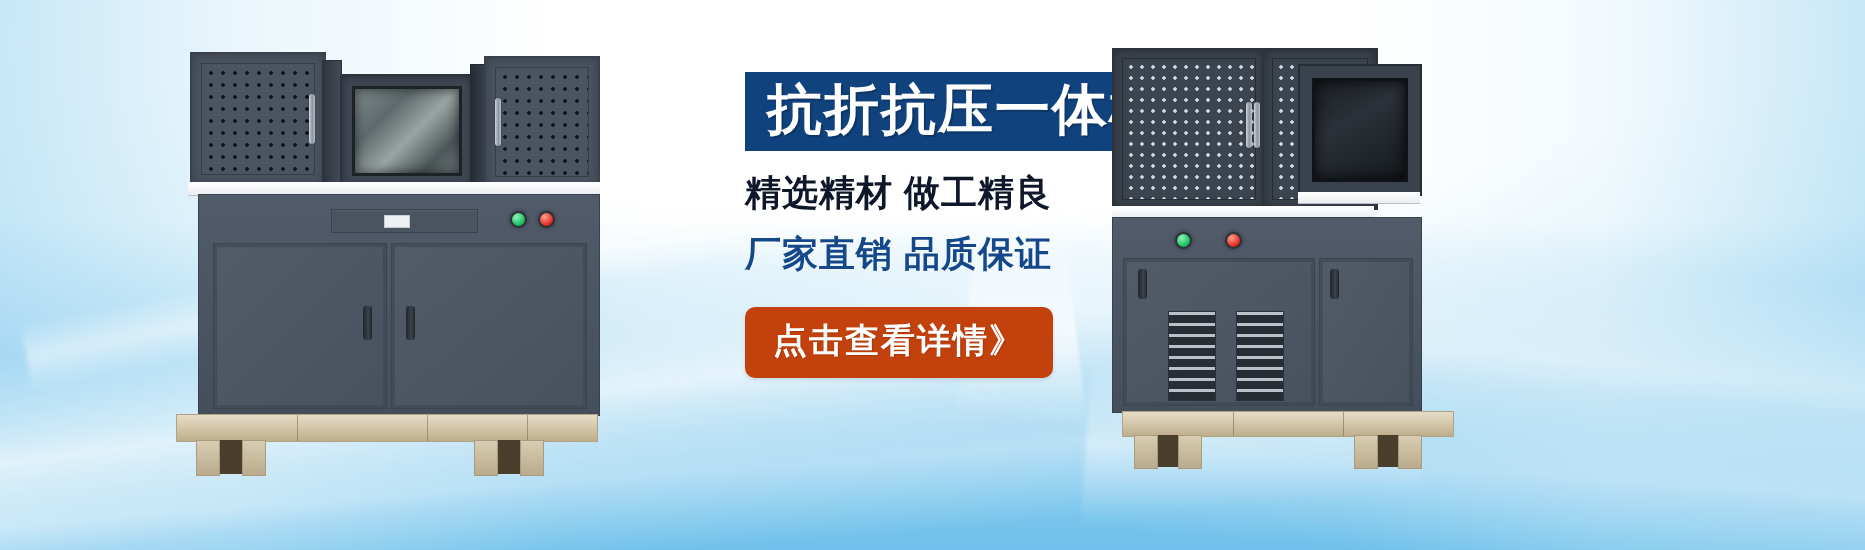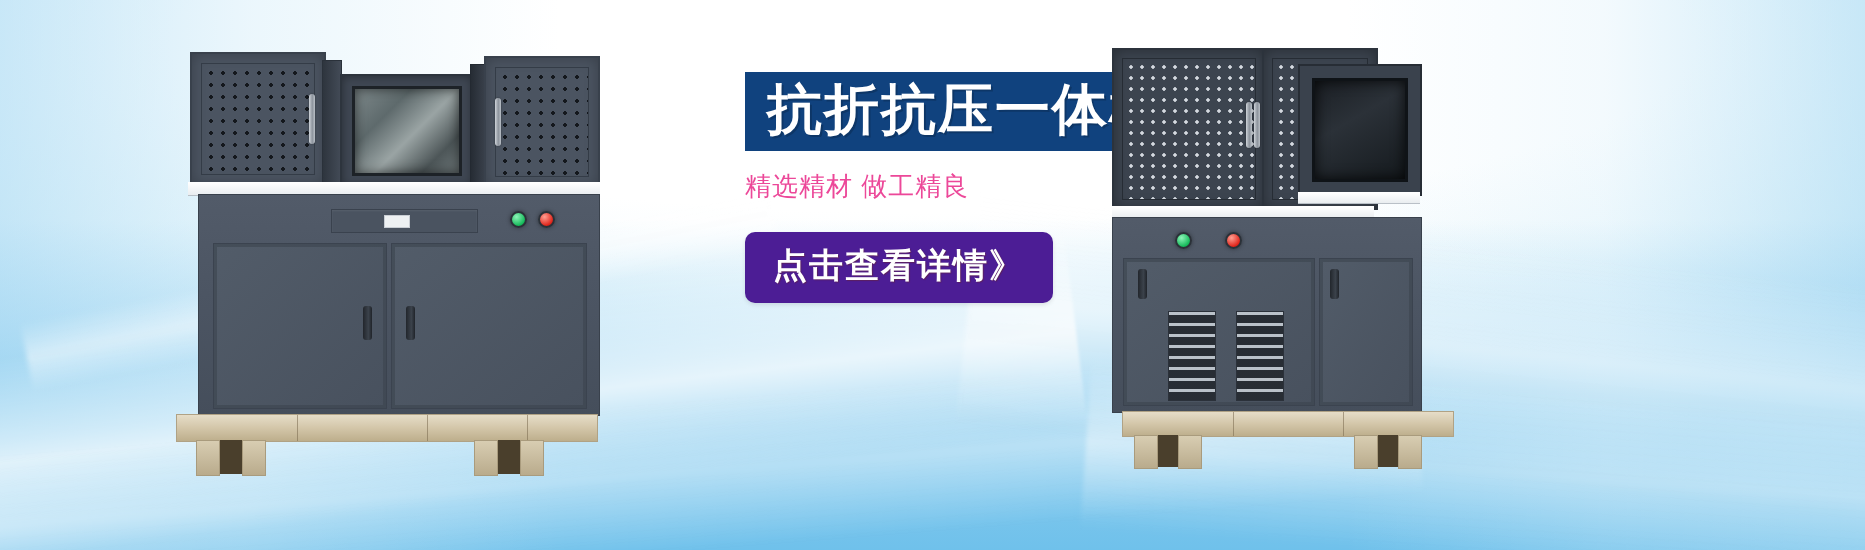--- a/index.html
+++ b/index.html
@@ -106,23 +106,23 @@
     font-size: 55px;
     font-weight: bold;
     letter-spacing: 2px;
     line-height: 1.05;
     text-shadow: 2px 2px 0 rgba(0,0,0,0.18);
     white-space: nowrap;
   }
 
   .sub-orange {
     margin-top: 18px;
-    color: #ec4899;
-    font-size: 26px;
-    font-weight: normal;
+    color: #0f172a;
+    font-size: 36px;
+    font-weight: bold;
     letter-spacing: 1px;
     white-space: nowrap;
     text-shadow: 1px 1px 0 rgba(255,255,255,0.5);
   }
   .sub-blue {
     margin-top: 12px;
     color: #15488b;
     font-size: 36px;
     font-weight: bold;
     letter-spacing: 1px;
@@ -134,21 +134,21 @@
     color: #3b4450;
     font-size: 24px;
     line-height: 1.62;
     white-space: nowrap;
   }
   .desc div { margin-top: 2px; }
 
   .cta-btn {
     margin-top: 28px;
     display: inline-block;
-    background: #4c1d95;
+    background: #c2410c;
     color: #ffffff;
     font-size: 34px;
     font-weight: bold;
     letter-spacing: 2px;
     padding: 11px 28px 14px 28px;
     border-radius: 10px;
     border: none;
     cursor: pointer;
     white-space: nowrap;
     text-shadow: 1px 1px 1px rgba(120,40,0,0.35);
@@ -375,20 +375,21 @@
   </div>
 
   <div class="text-col">
 
     <div class="title-plate">
       <span class="title-text">抗折抗压一体机</span>
     </div>
 
     <div class="sub-orange">精选精材 做工精良</div>
 
+    <div class="sub-blue">厂家直销 品质保证</div>
 
 
     <button class="cta-btn">点击查看详情》</button>
   </div>
 
   <div class="machine m-right">
 
     <div class="cab-top-dark" style="left:0px; top:0px; width:150px; height:158px;">
       <div class="perf-dark"></div>
       <div class="handle-v" style="right:12px; top:52px; height:46px;"></div>

